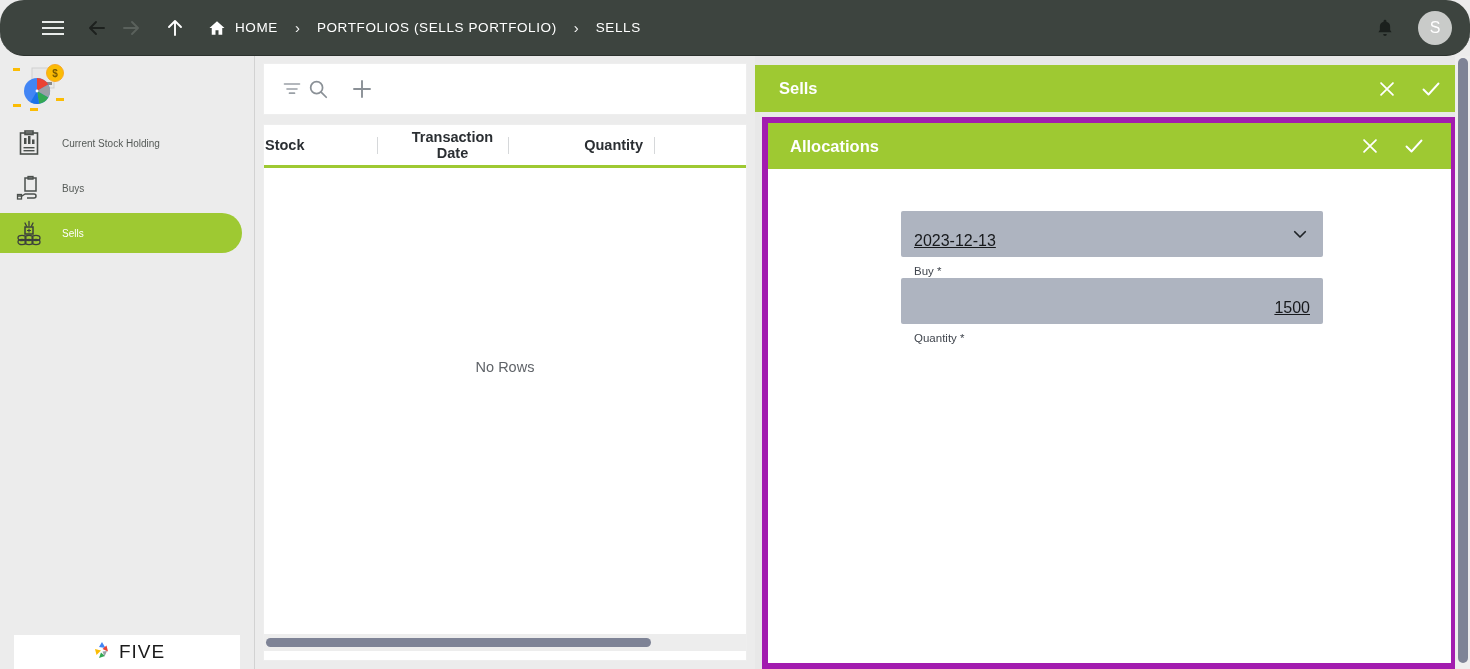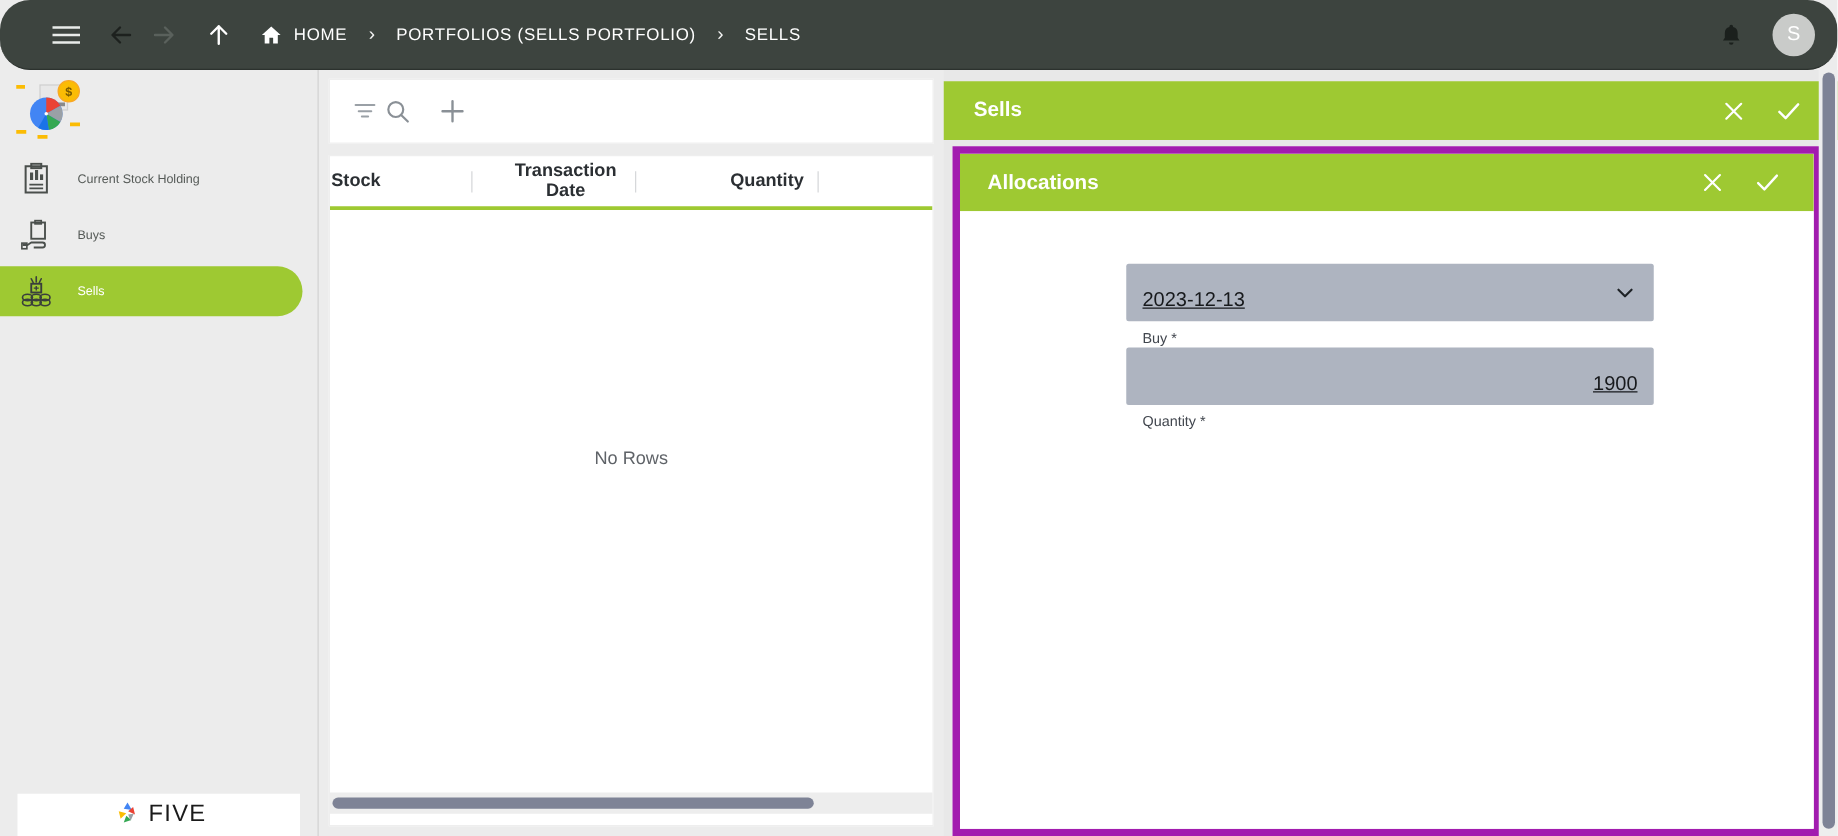--- a/index.html
+++ b/index.html
@@ -505,21 +505,21 @@
           <span class="field-value">2023-12-13</span>
           <div class="chevron">
             <svg width="18" height="18" viewBox="0 0 24 24">
               <path d="M5 9 L12 16 L19 9" stroke="#1f2327" stroke-width="2.3" fill="none" stroke-linecap="round" stroke-linejoin="round"></path>
             </svg>
           </div>
         </div>
 
         <div class="field field-qty">
           <span class="field-label">Quantity *</span>
-          <span class="field-value right">1900</span>
+          <span class="field-value right">1500</span>
         </div>
 
       </div>
     </div>
   </div>
 
   <div class="vscroll-track"></div>
   <div class="vscroll-thumb"></div>
 
 </div>

